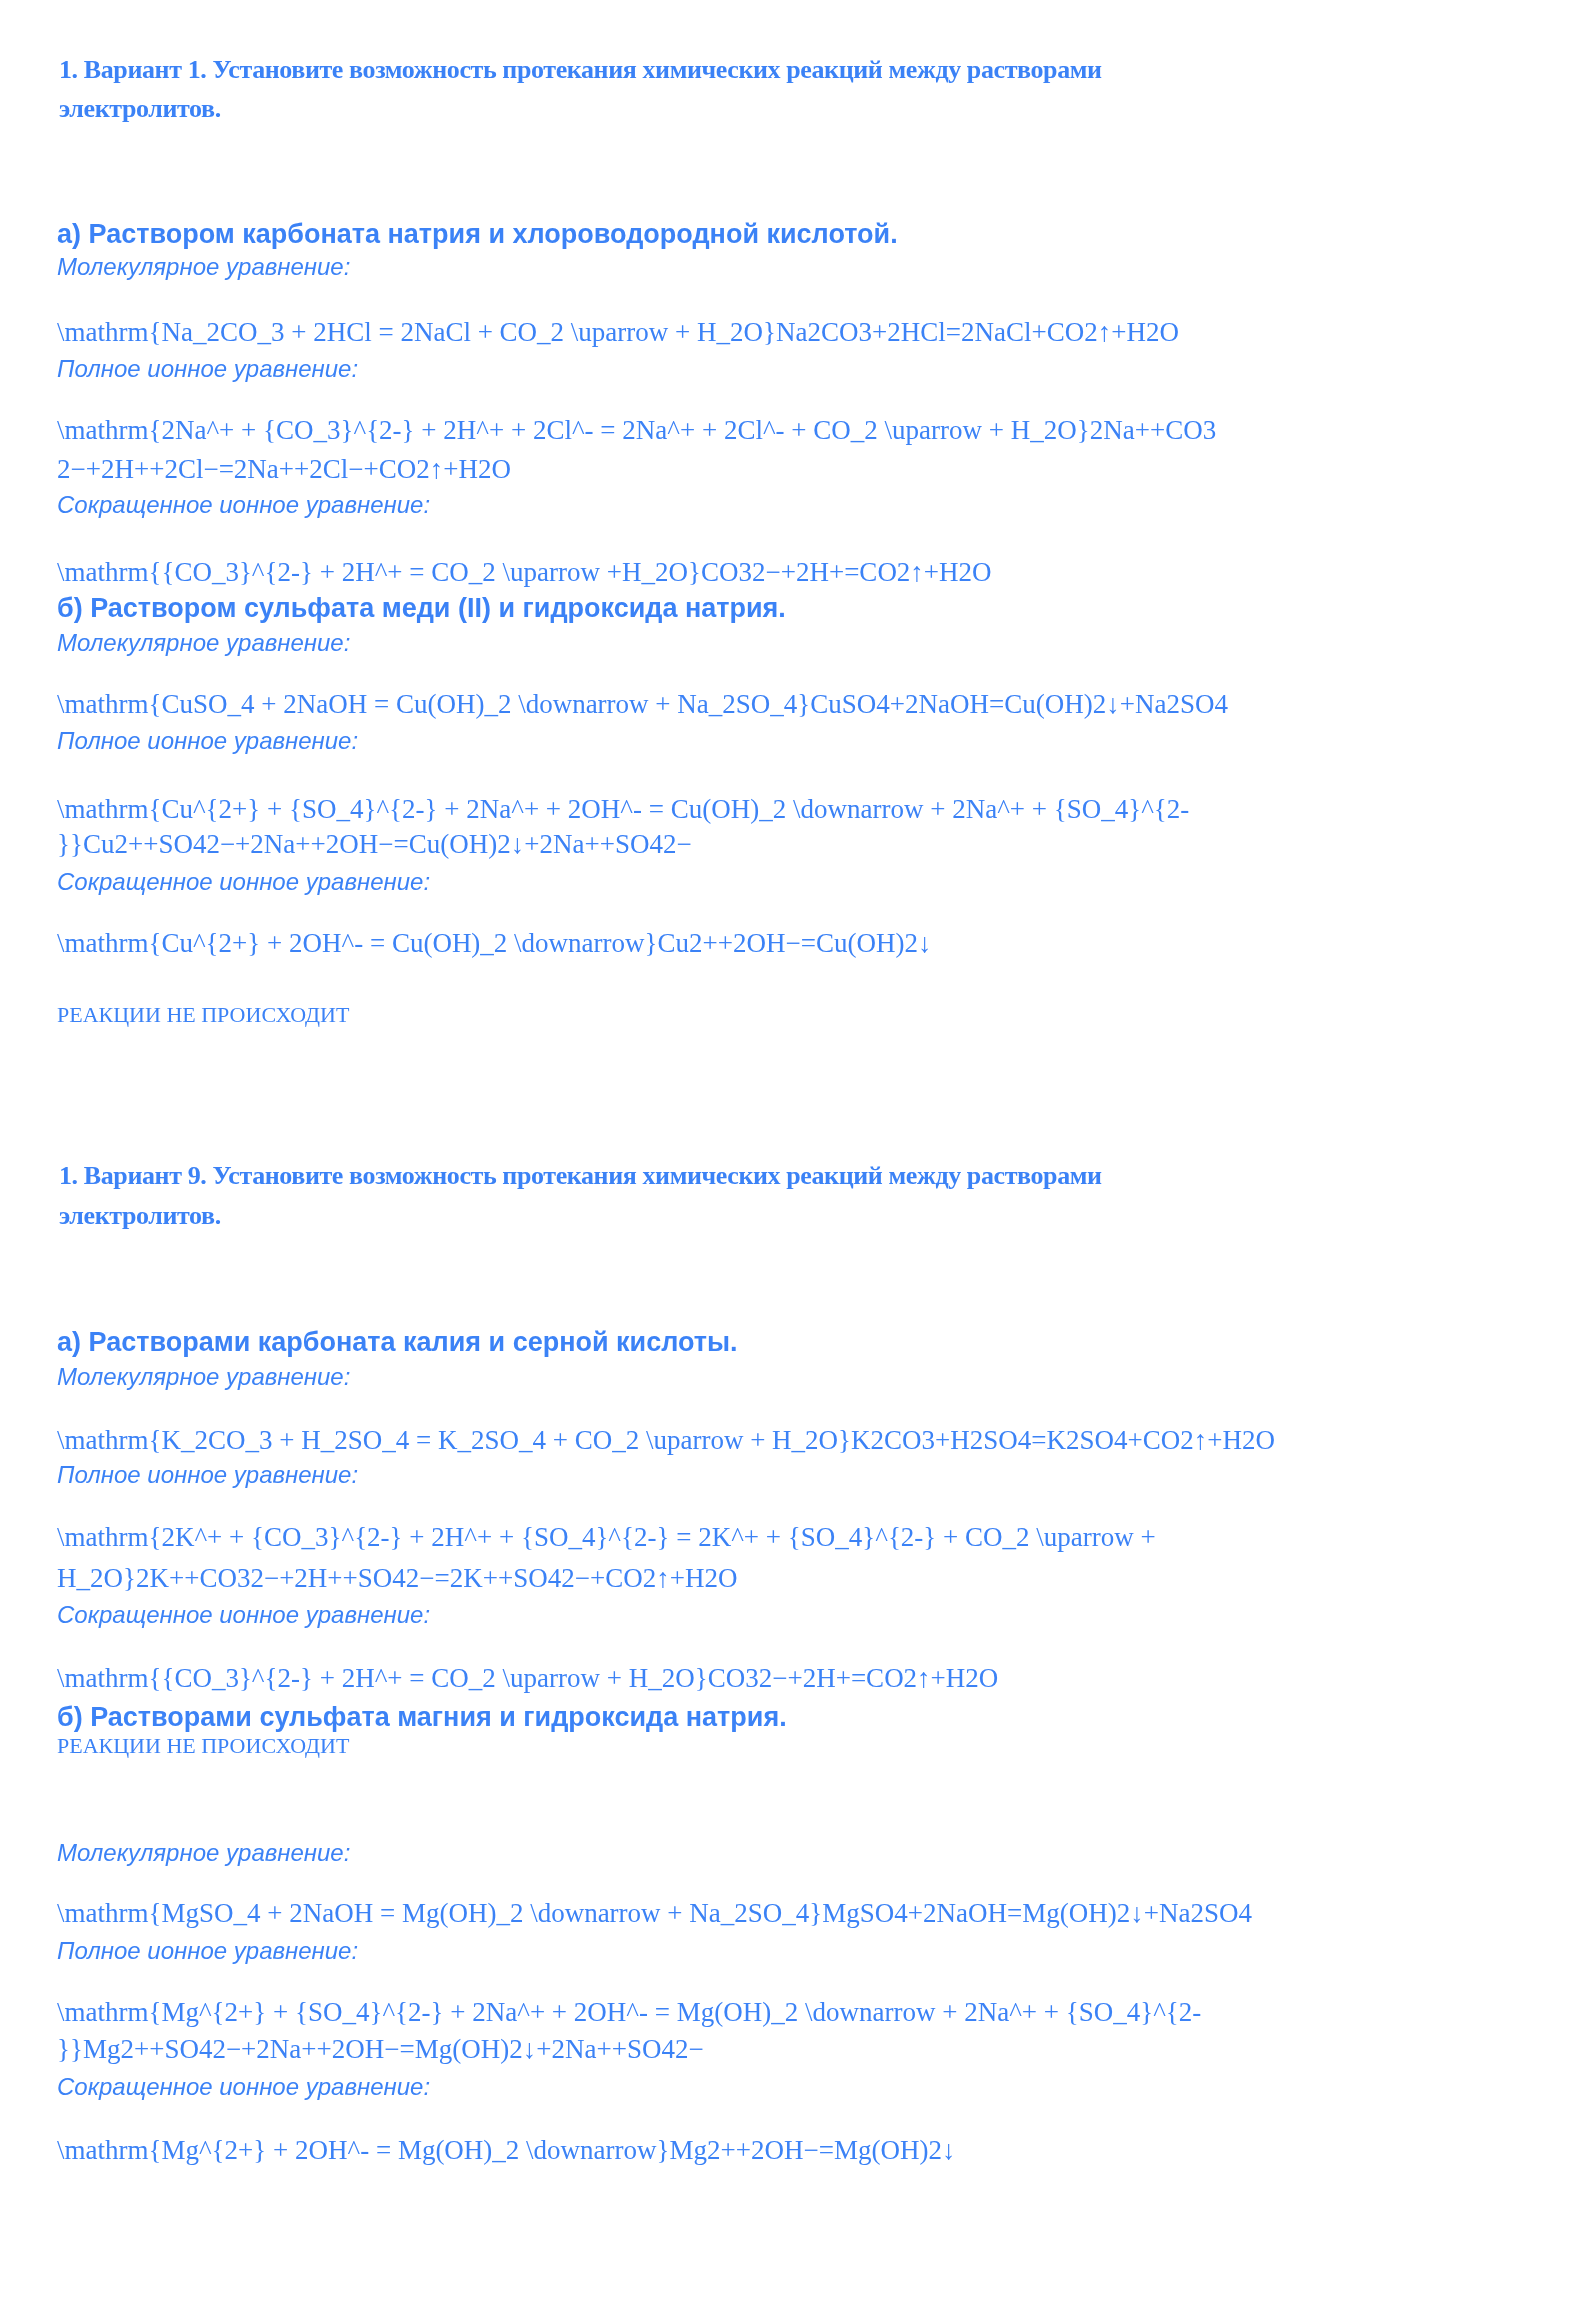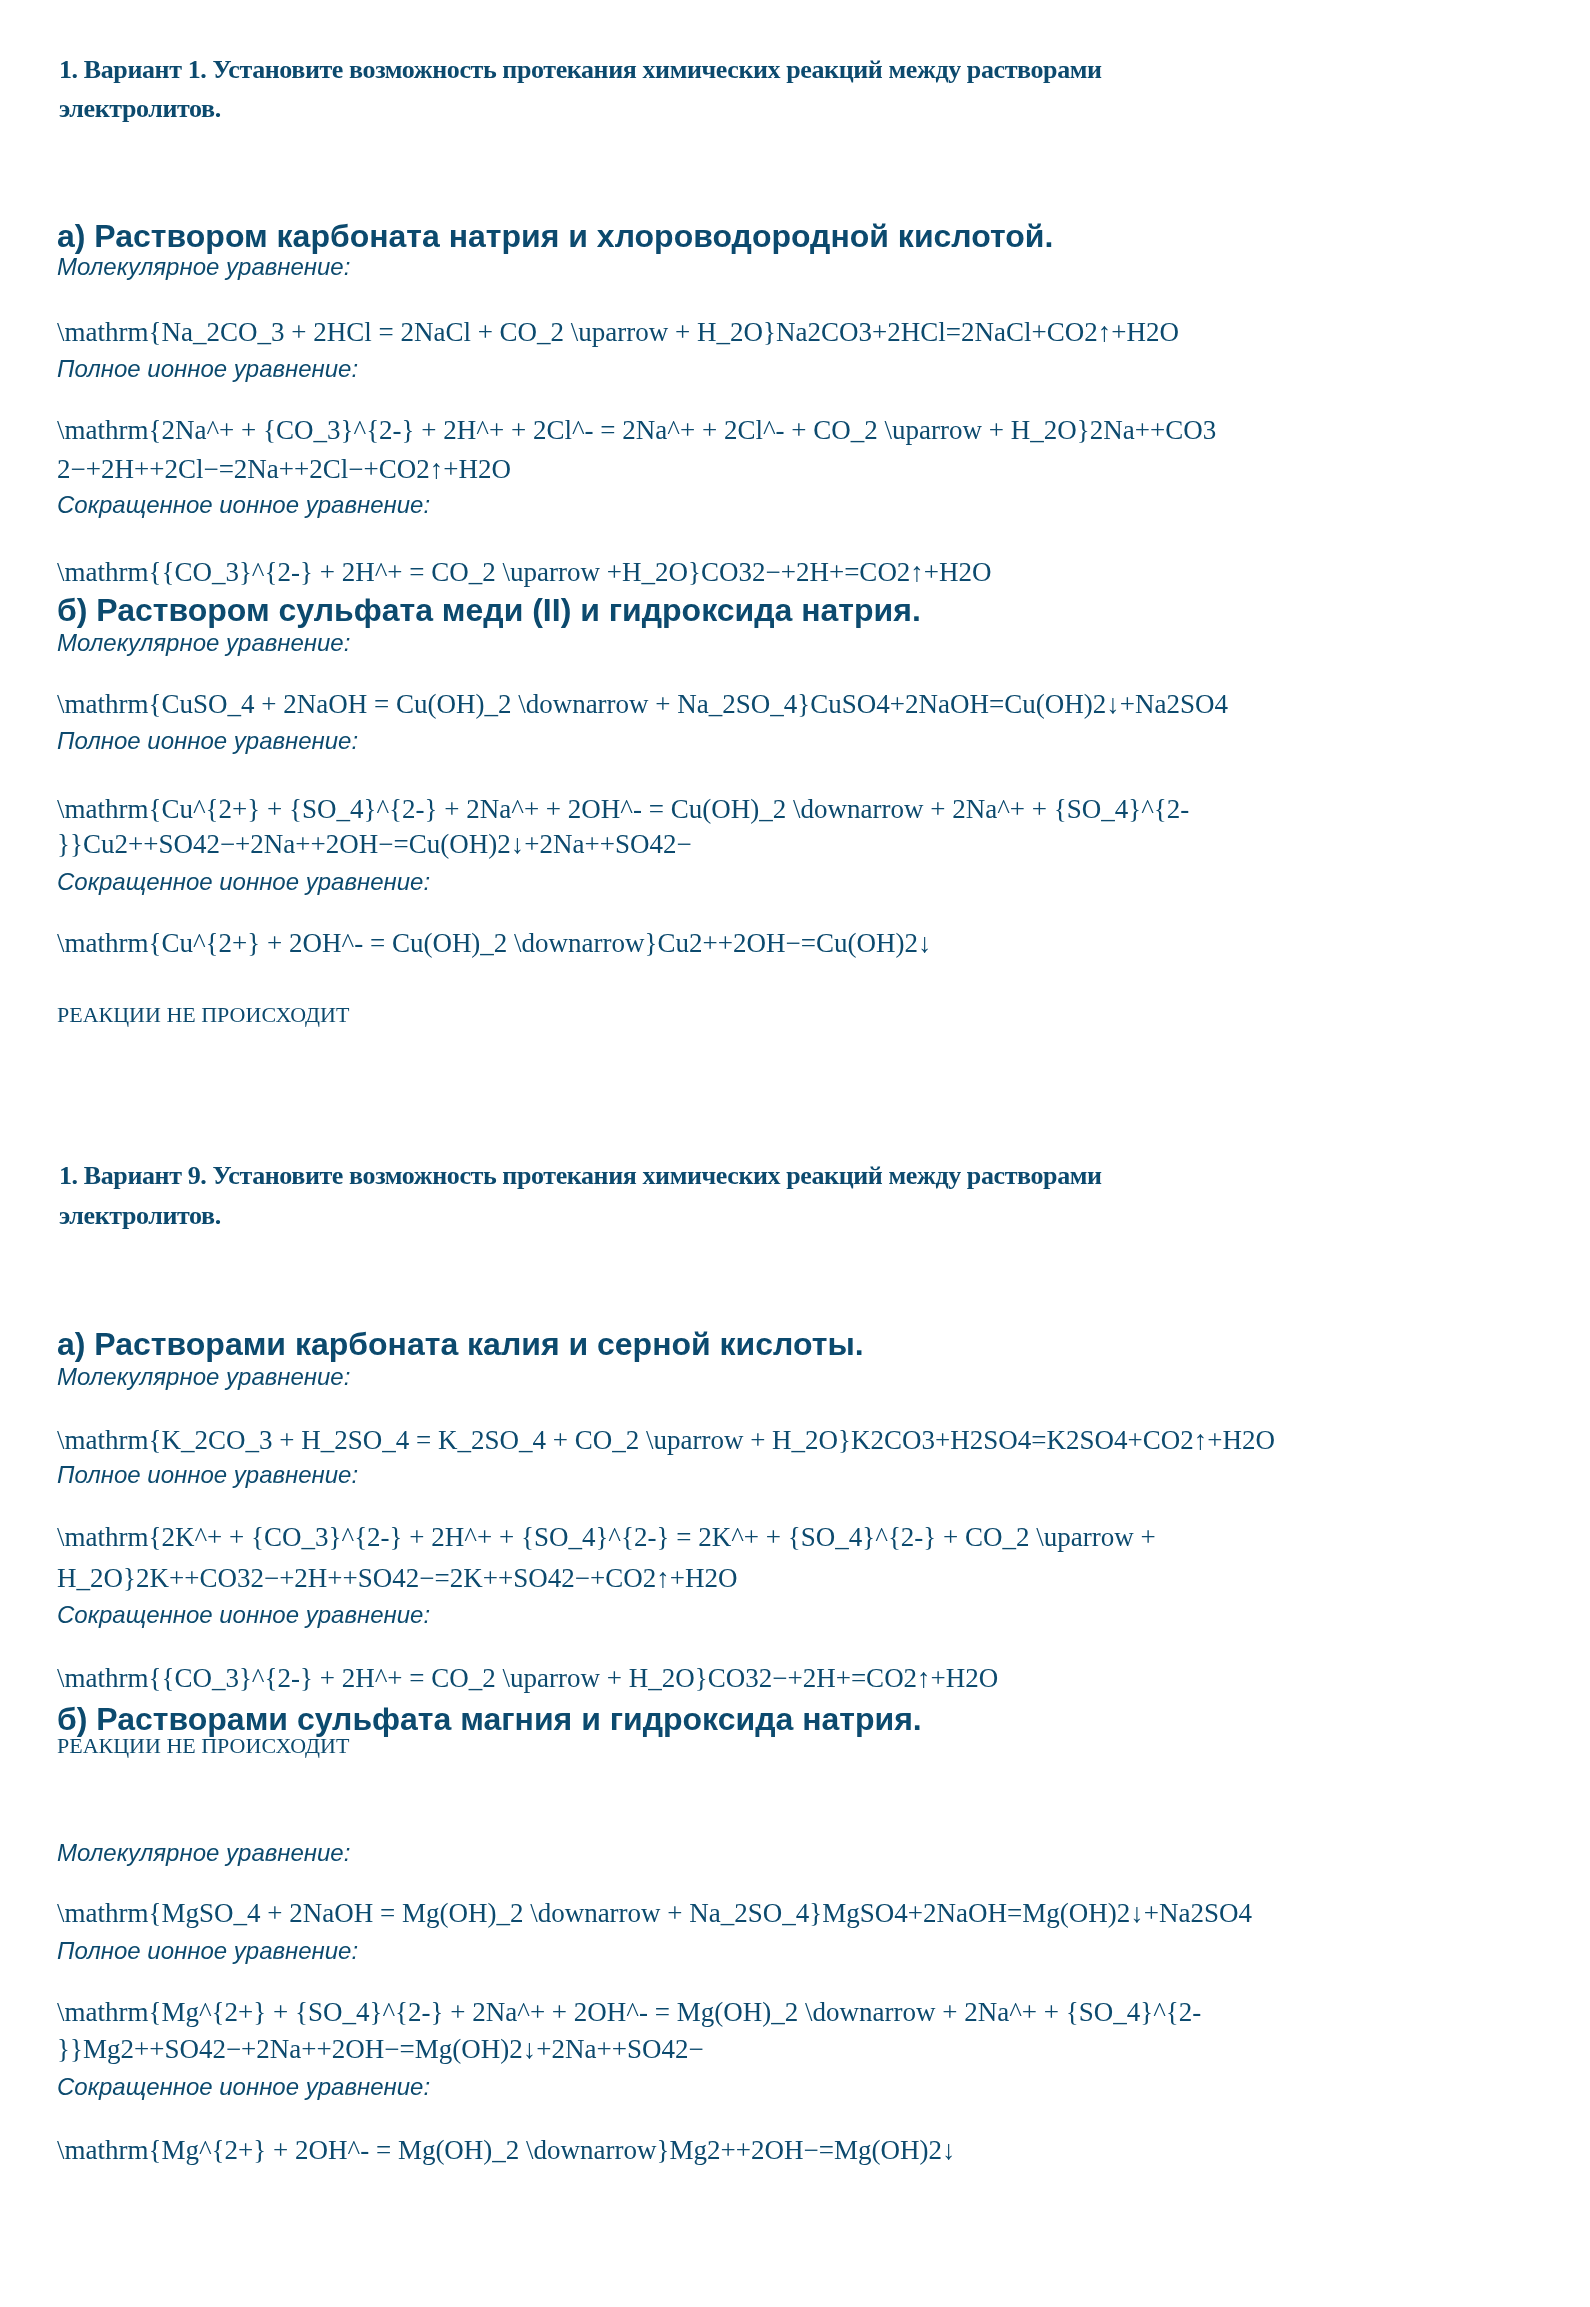--- a/index.html
+++ b/index.html
@@ -5,21 +5,21 @@
   html, body {
     margin: 0;
     padding: 0;
     background: #ffffff;
   }
   .page {
     position: relative;
     width: 1591px;
     height: 2307px;
     background: #ffffff;
-    color: #0c4a6e;
+    color: #3b82f6;
     overflow: hidden;
   }
   .line {
     position: absolute;
     left: 57px;
     white-space: nowrap;
     line-height: 1.12;
   }
   .t {
     font-family: "Liberation Serif", serif;
@@ -32,21 +32,21 @@
     font-size: 27px;
   }
   .lbl {
     font-family: "Liberation Sans", sans-serif;
     font-style: italic;
     font-size: 24px;
   }
   .hd {
     font-family: "Liberation Sans", sans-serif;
     font-weight: bold;
-    font-size: 32px;
+    font-size: 27px;
   }
   .pl {
     font-family: Liberation Serif, serif;
     font-size: 22px;
   }
 </style>
 </head>
 <body>
 
 <div class="page">

